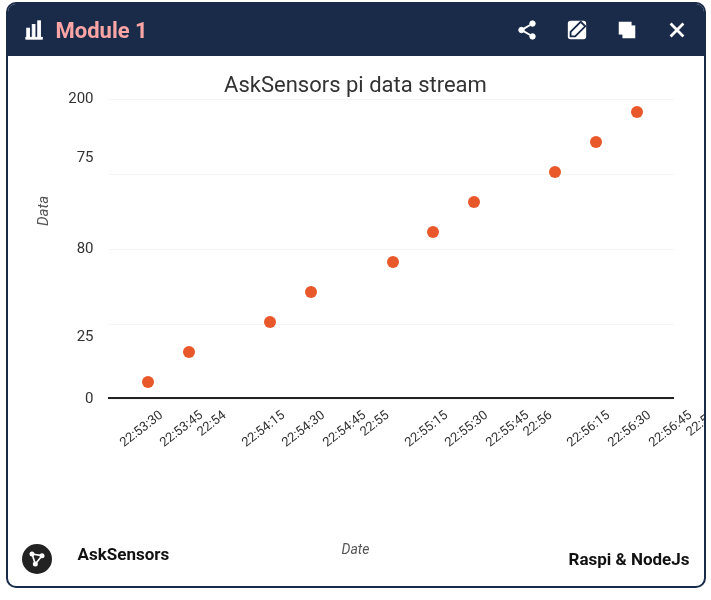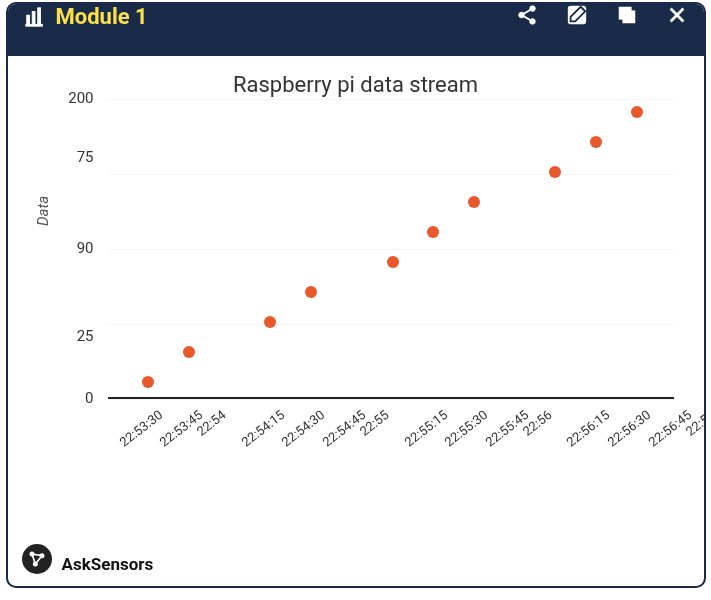--- a/index.html
+++ b/index.html
@@ -13,23 +13,23 @@
   .panel {
     width: 700px;
     margin: 2px auto;
     border: 2px solid #1a2b4a;
     border-radius: 10px;
     overflow: hidden;
     background: #fff;
   }
   .header {
     background: #1a2b4a;
-    color: #fde047;
-    display: flex;
-    align-items: flex-start;
+    color: #fca5a5;
+    display: flex;
+    align-items: center;
     height: 52px;
     padding: 0 16px;
   }
   .header-left {
     display: flex;
     align-items: center;
     gap: 10px;
     font-weight: 700;
     font-size: 22px;
     flex: 1;
@@ -120,22 +120,22 @@
   .footer {
     display: flex;
     align-items: center;
     padding: 8px 14px 12px 14px;
     font-weight: 700;
     font-size: 17px;
     color: #111;
   }
   .footer .brand {
     display: flex;
-    align-items: flex-end;
-    gap: 10px;
+    align-items: flex-start;
+    gap: 26px;
     flex: 1;
   }
   .brand-logo {
     width: 30px; height: 30px;
     border-radius: 50%;
     background: #222;
     display: inline-flex;
     align-items: center;
     justify-content: center;
   }
@@ -184,21 +184,21 @@
       <span class="hicon">
         <svg viewBox="0 0 24 24" stroke="#fff" stroke-width="3">
             <line x1="5" y1="5" x2="19" y2="19"></line>
             <line x1="19" y1="5" x2="5" y2="19"></line>
           </svg>
       </span>
     </div>
   </div>
 
   <div class="chart-area">
-    <div class="chart-title">Raspberry pi data stream</div>
+    <div class="chart-title">AskSensors pi data stream</div>
     <div class="ylabel">Data</div>
 
     <div class="plot" id="plot">
         <div class="gridline" style="top: 300px;"></div>
         <div class="gridline" style="top: 225px;"></div>
         <div class="gridline" style="top: 150px;"></div>
         <div class="gridline" style="top: 75px;"></div>
         <div class="gridline" style="top: 0px;"></div>
         <div class="dot" style="left: 40.7143px; bottom: 15px; background: rgb(232, 88, 42);"></div>
         <div class="dot" style="left: 81.4286px; bottom: 45px; background: rgb(232, 88, 42);"></div>
@@ -222,36 +222,38 @@
         <div class="xtick" style="left: 242.286px;">22:55</div>
         <div class="xtick" style="left: 283px;">22:55:15</div>
         <div class="xtick" style="left: 323.714px;">22:55:30</div>
         <div class="xtick" style="left: 364.429px;">22:55:45</div>
         <div class="xtick" style="left: 405.143px;">22:56</div>
         <div class="xtick" style="left: 445.857px;">22:56:15</div>
         <div class="xtick" style="left: 486.571px;">22:56:30</div>
         <div class="xtick" style="left: 527.286px;">22:56:45</div>
         <div class="xtick" style="left: 568px;">22:57</div>
       </div>
+    <div class="xlabel">Date</div>
   <div class="ytick" style="top: 342px;">0</div>
       <div class="ytick" style="top: 280px;">25</div>
-      <div class="ytick" style="top: 192px;">90</div>
+      <div class="ytick" style="top: 192px;">80</div>
       <div class="ytick" style="top: 101px;">75</div>
       <div class="ytick" style="top: 42px;">200</div>
     </div>
 
   <div class="footer">
     <div class="brand">
       <span class="brand-logo">
         <svg viewBox="0 0 24 24">
             <circle cx="6" cy="6" r="3" fill="#fff"></circle>
             <circle cx="18" cy="8" r="3" fill="#fff"></circle>
             <circle cx="10" cy="18" r="3" fill="#fff"></circle>
             <line x1="6" y1="6" x2="18" y2="8" stroke="#fff" stroke-width="2"></line>
             <line x1="6" y1="6" x2="10" y2="18" stroke="#fff" stroke-width="2"></line>
             <line x1="18" y1="8" x2="10" y2="18" stroke="#fff" stroke-width="2"></line>
           </svg>
       </span>
       <span>AskSensors</span>
     </div>
+    <div class="footer-right">Raspi &amp; NodeJs</div>
   </div>
 
 </div>
 
 </body></html>

